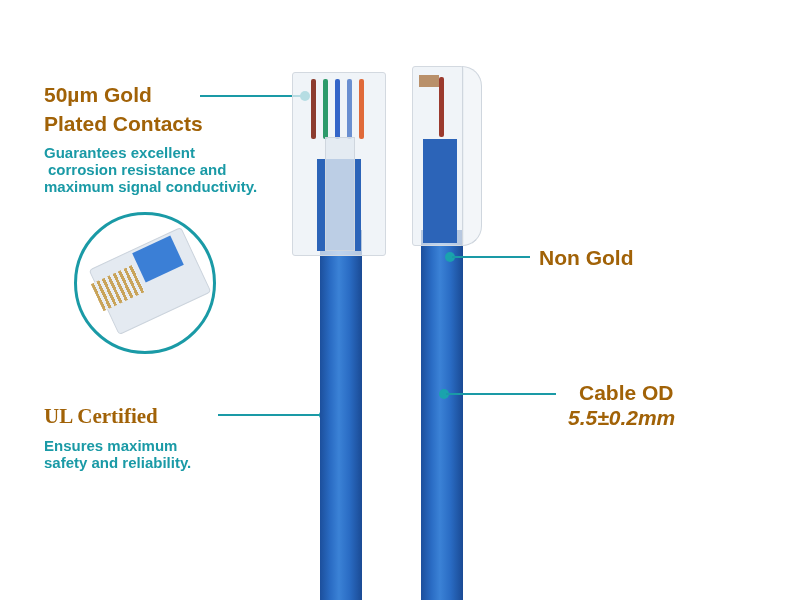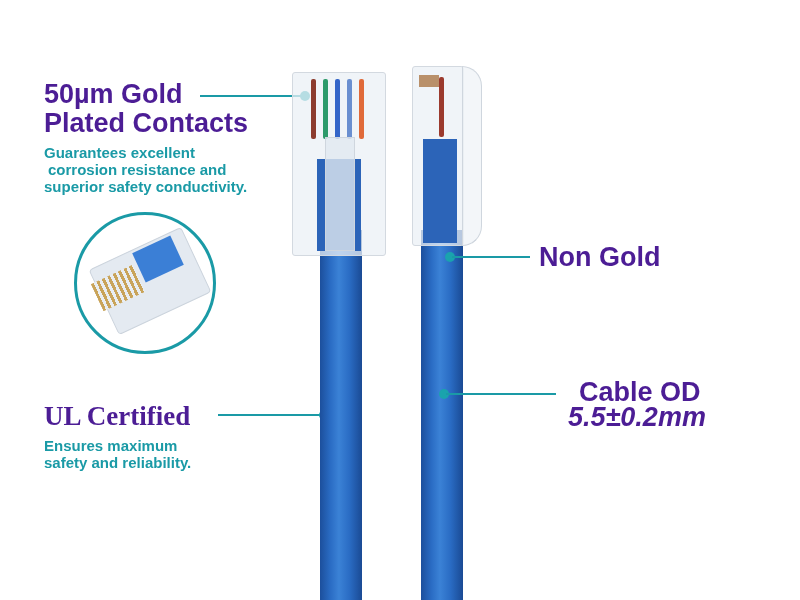--- a/index.html
+++ b/index.html
@@ -1,38 +1,38 @@
 <!DOCTYPE html>
 <html><head>
 <meta charset="utf-8">
 <style>
   html, body { margin:0; padding:0; }
   body { width:800px; height:600px; background:#ffffff; position:relative; overflow:hidden;
          font-family:"Liberation Sans", sans-serif; }
-  .h1 { position:absolute; font-weight:bold; font-size:27px; line-height:29px; color:#4c1d95; }
+  .h1 { position:absolute; font-weight:bold; font-size:21px; line-height:29px; color:#a16207; }
   .sub { position:absolute; font-weight:bold; font-size:15px; line-height:17px; color:#1a9aa6; }
   .line { position:absolute; height:2px; background:#1a9aa6; }
   .dot { position:absolute; width:10px; height:10px; border-radius:50%; background:#1aa3ad; }
   .cable { position:absolute; background:linear-gradient(90deg,#1c4f9c 0%,#2a6cc4 25%,#3b82d6 45%,#2a6cc4 70%,#1a4a94 100%); }
   .housing { position:absolute; background:rgba(235,240,245,0.75); border:1px solid #d3d9e0; border-radius:3px; }
   .latch { position:absolute; background:rgba(225,232,240,0.8); border:1px solid #cfd6de; }
   .wire { position:absolute; width:5px; border-radius:2px; }
   .circle { position:absolute; left:74px; top:212px; width:136px; height:136px; border-radius:50%;
             border:3px solid #1a9aa6; background:#fff; overflow:hidden; }
 </style>
 </head>
 <body>
 
 <div class="h1" style="left:44px;top:80px;">50µm Gold</div>
 <div class="h1" style="left:44px;top:109px;">Plated Contacts</div>
 <div class="line" style="left:200px;top:95px;width:104px;"></div>
 <div class="dot" style="left:300px;top:91px;"></div>
 <div class="sub" style="left:44px;top:144px;">Guarantees excellent</div>
 <div class="sub" style="left:48px;top:161px;">corrosion resistance and</div>
-<div class="sub" style="left:44px;top:178px;">superior safety conductivity.</div>
+<div class="sub" style="left:44px;top:178px;">maximum signal conductivity.</div>
 
 <div class="circle">
   <div style="position:absolute;left:22px;top:30px;width:100px;height:70px;background:rgba(225,232,240,0.9);border:1px solid #cbd3dc;transform:rotate(-25deg);border-radius:4px;"></div>
   <div style="position:absolute;left:60px;top:28px;width:42px;height:32px;background:#3b7fd6;transform:rotate(-25deg);"></div>
   <div style="position:absolute;left:18px;top:58px;width:46px;height:30px;transform:rotate(-25deg);
        background:repeating-linear-gradient(90deg,#c9a45a 0 3px,#e9eef3 3px 6px);"></div>
 </div>
 
 <div class="h1" style="left:44px;top:402px;font-family:Liberation Serif, serif;">UL Certified</div>
 <div class="line" style="left:218px;top:414px;width:108px;"></div>

